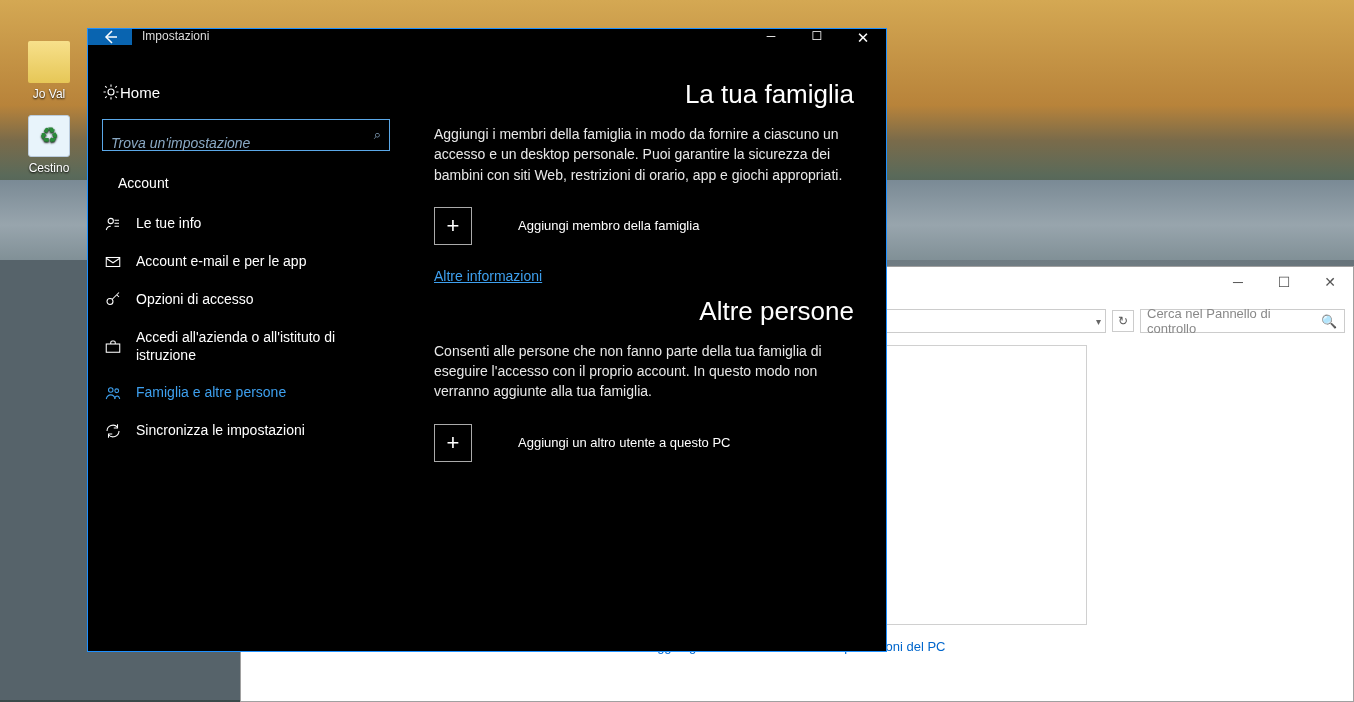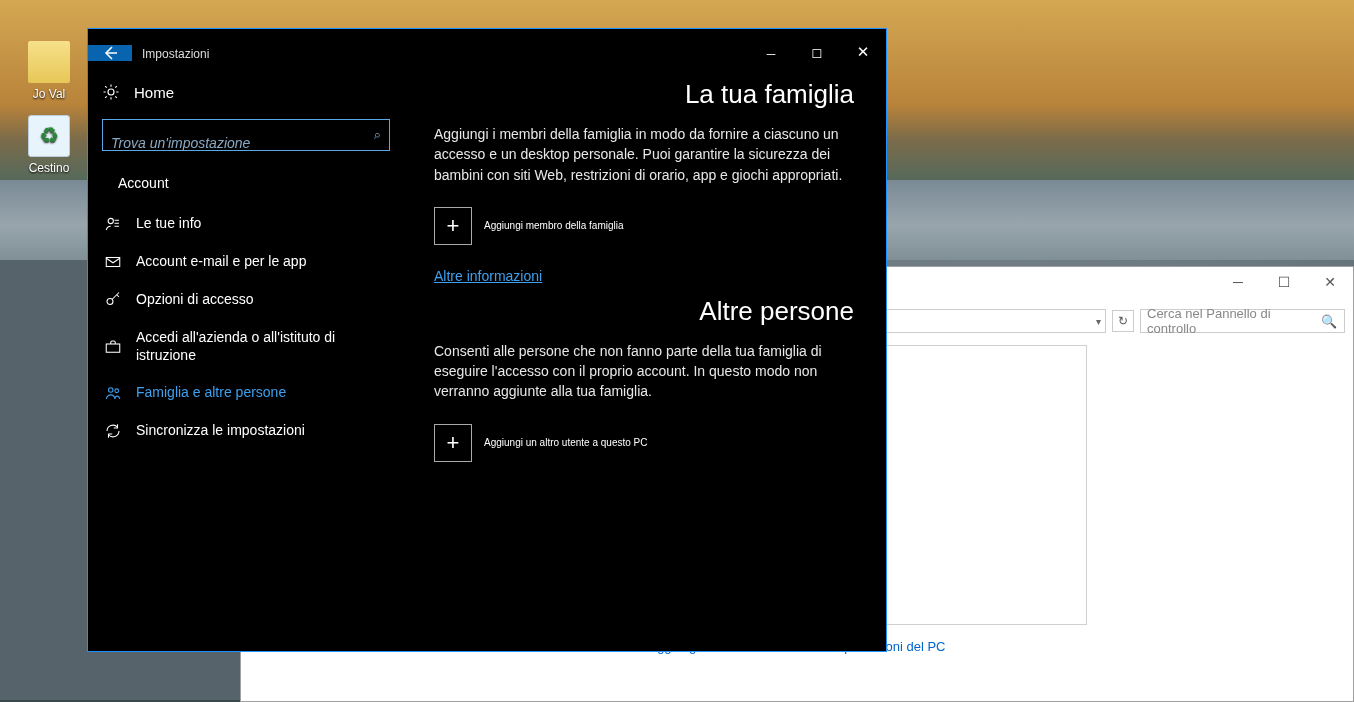--- a/index.html
+++ b/index.html
@@ -50,50 +50,50 @@
 
 
 .settings {
   position:absolute;
   left:87px; top:28px;
   width:800px; height:624px;
   background:#000; color:#fff;
   border:1px solid #1e90ff;
   display:flex; flex-direction:column;
 }
-.titlebar { height:32px; display:flex; align-items:flex-end; }
+.titlebar { height:32px; display:flex; align-items:flex-start; }
 .back-btn { width:44px; background:#0964b0; display:flex; align-items:center; justify-content:center; font-size:16px; }
 .title-lbl { flex:1; display:flex; align-items:center; padding-left:10px; font-size:12px; color:#ddd;}
 .win-btn { width:46px; display:flex; align-items:center; justify-content:center; font-size:12px; color:#fff;}
 .win-btn.close { font-size:15px; }
 
 .content { flex:1; display:flex; overflow:hidden; }
 .sidebar { width:316px; padding:12px 14px 0 14px; }
-.home-row { display:flex; align-items:center; gap:14px; padding:10px 0 18px 0;}
+.home-row { display:flex; align-items:center; padding:10px 0 18px 0;}
 .gear { width:18px; height:18px; }
 .home-row span { font-size:15px; }
 
 .search-box { height:32px; border:1px solid #5ba8e8; background:#000; display:flex; align-items:center; padding:0 8px; }
 .search-box input { flex:1; background:transparent; border:none; outline:none; color:#fff; font-size:14px; font-style:italic;margin-top:16px;}
 .search-box input::placeholder { color:#8aa9c4; }
 .search-ic { color:#8aa9c4; font-size:13px; }
 
 .section-lbl { color:#ffffff; font-size:14px; margin:24px 0 14px 16px; }
 
 .nav-item { display:flex; align-items:center; gap:14px; padding:10px 2px; font-size:14px; line-height:1.25; }
 .nav-item.sel { color:#3ea0ef; }
 .nav-ic { width:18px; height:18px; flex-shrink:0; display:flex; align-items:center; justify-content:center; }
 
 .main { flex:1; padding:18px 32px 0 30px; overflow:auto; }
 .h1 { font-size:26px; font-weight:300; margin-bottom:14px;text-align:right; }
 .p  { font-size:14px; color:#e8e8e8; line-height:1.45; margin-bottom:22px; }
 
 .add-row { display:flex; align-items:center; gap:12px; margin:12px 0 22px; }
 .add-box { width:38px; height:38px; border:1px solid #aaa; display:flex; align-items:center; justify-content:center; font-size:22px; font-weight:200;}
-.add-lbl { font-size:10px; }
+.add-lbl { font-size:13px;margin-left:34px; }
 
 .link { color:#3ea0ef; font-size:14px; display:inline-block; margin-bottom:12px; }
 
 svg { display:block; }
 </style>
 </head>
 <body>
 
 <div class="desktop">
   <div class="rock-band"></div>

